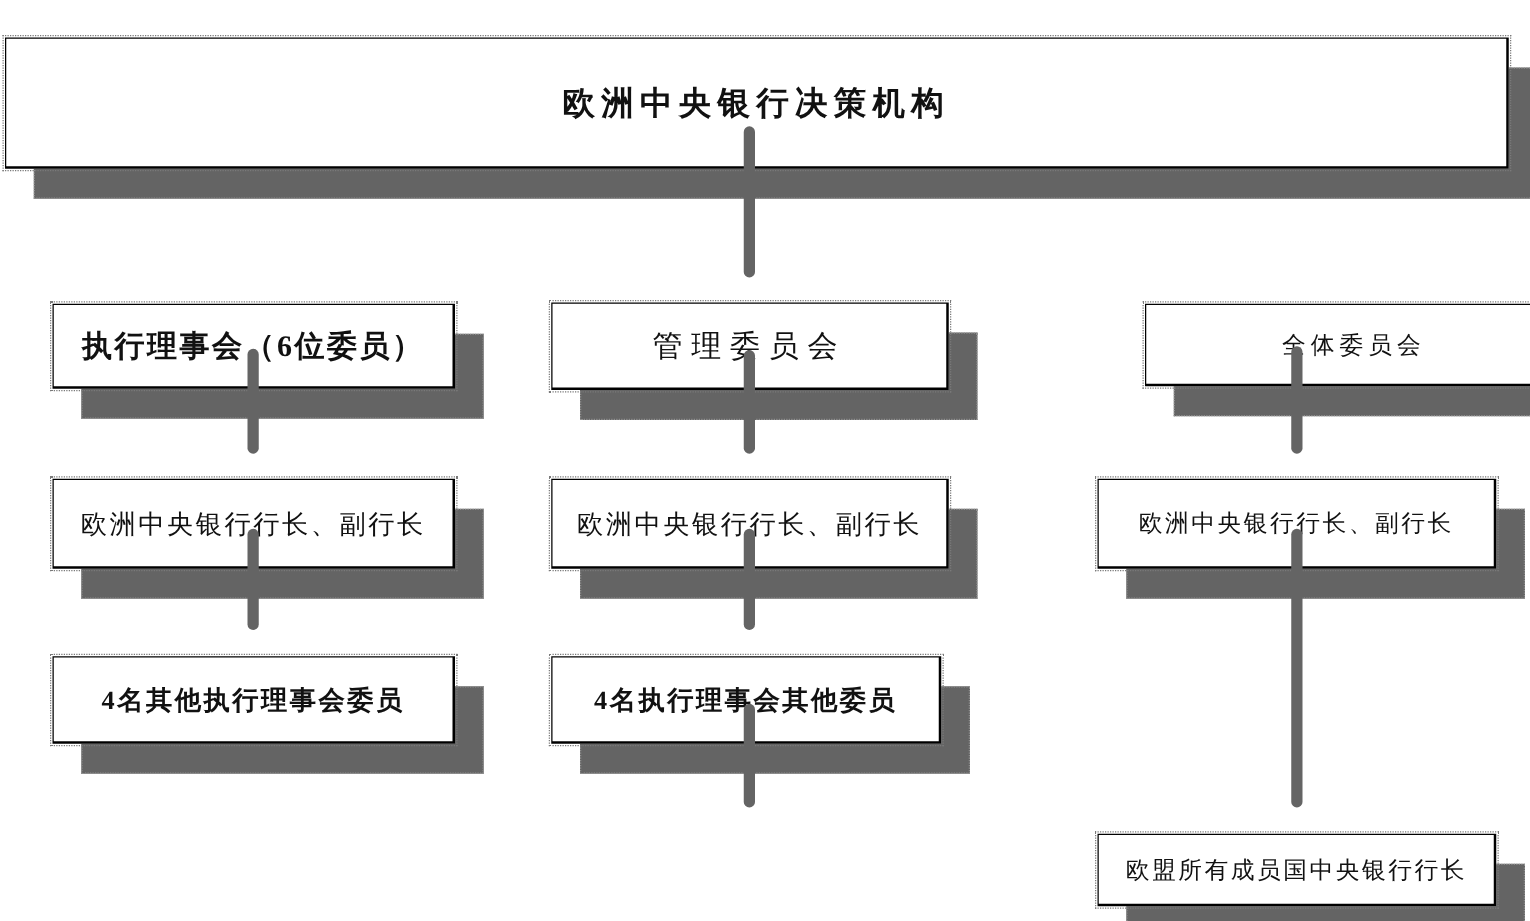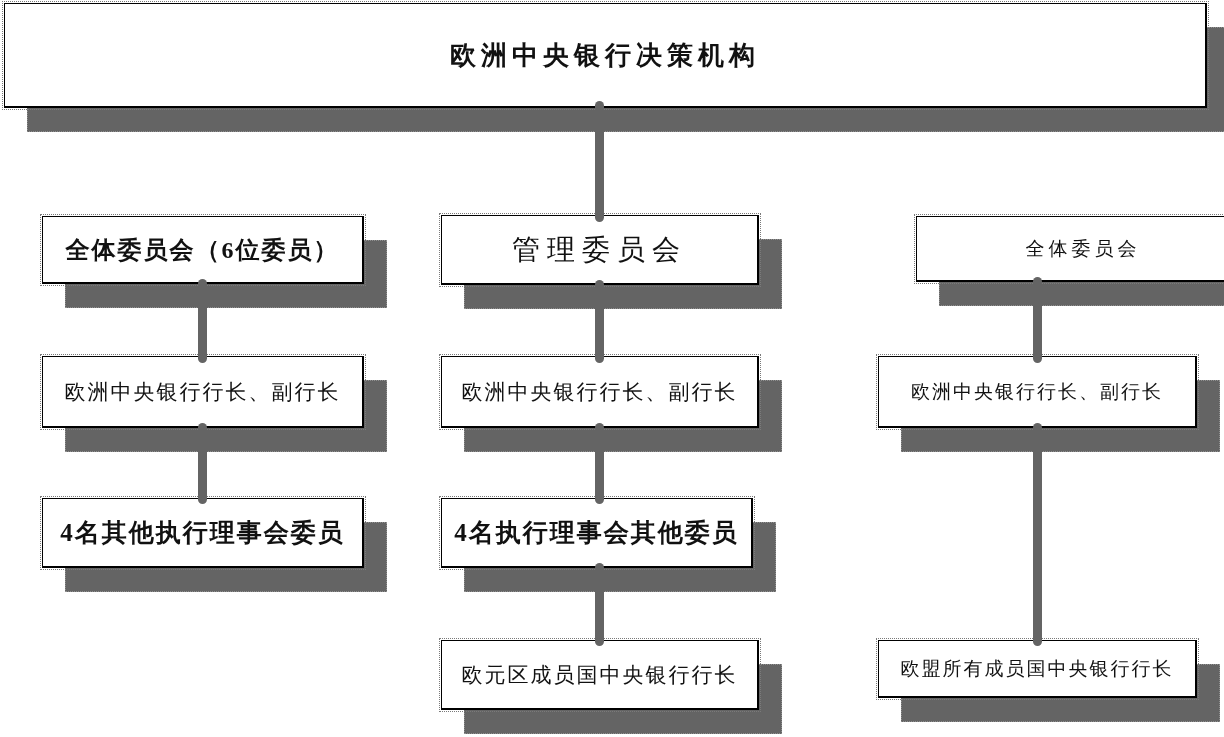--- a/index.html
+++ b/index.html
@@ -5,21 +5,21 @@
   html, body { margin: 0; padding: 0; background: #ffffff; }
   .canvas {
     position: relative;
     width: 1224px;
     height: 737px;
     background: #ffffff;
     overflow: hidden;
     font-family: "Liberation Serif", "DejaVu Serif", serif;
     color: #111111;
   }
-  .node { position: absolute; }
+  .node { position: absolute; margin-top: 27px; }
   .node .shadow {
     position: absolute;
     left: 23px; top: 24px;
     width: 100%; height: 100%;
     background: #646464;
     border: 1px dotted #8f8f8f;
     box-sizing: border-box;
     z-index: 1;
   }
   .node .face {
@@ -41,24 +41,24 @@
   .conn {
     position: absolute;
     width: 9px;
     background: #646464;
     border-radius: 5px;
     z-index: 3;
   }
   
   .t-title   { font-size: 26px; font-weight: bold; letter-spacing: 5px; }
   .t-h-bold  { font-size: 24px; font-weight: bold; letter-spacing: 2px; }
-  .t-h-big   { font-size: 28px; font-weight: normal; letter-spacing: 7px; }
+  .t-h-big   { font-size: 24px; font-weight: normal; letter-spacing: 7px; }
   .t-h-sm    { font-size: 19px; font-weight: normal; letter-spacing: 4px; }
   .t-body    { font-size: 21px; font-weight: normal; letter-spacing: 2px; }
-  .t-body-b  { font-size: 25px; font-weight: bold; letter-spacing: 2px; }
+  .t-body-b  { font-size: 21px; font-weight: bold; letter-spacing: 2px; }
   .t-body-sm { font-size: 19px; font-weight: normal; letter-spacing: 2px; }
 </style>
 </head>
 <body>
 
 <div class="canvas">
 
   <div class="node" style="left:4px; top:3px; width:1203px; height:105px;">
     <div class="shadow"></div>
     <div class="face">
@@ -71,21 +71,21 @@
   <div class="conn" style="left:198px; top:423px; height:81px;"></div>
   <div class="conn" style="left:595px; top:280px; height:83px;"></div>
   <div class="conn" style="left:595px; top:423px; height:81px;"></div>
   <div class="conn" style="left:595px; top:563px; height:83px;"></div>
   <div class="conn" style="left:1033px; top:277px; height:86px;"></div>
   <div class="conn" style="left:1033px; top:423px; height:223px;"></div>
 
   <div class="node" style="left:42px; top:216px; width:322px; height:68px;">
     <div class="shadow"></div>
     <div class="face">
-      <span class="t-h-bold">全体委员会（6位委员）</span>
+      <span class="t-h-bold">执行理事会（6位委员）</span>
     </div>
   </div>
 
   <div class="node" style="left:42px; top:356px; width:322px; height:72px;">
     <div class="shadow"></div>
     <div class="face">
       <span class="t-body">欧洲中央银行行长、副行长</span>
     </div>
   </div>
 
@@ -110,26 +110,20 @@
     </div>
   </div>
 
   <div class="node" style="left:441px; top:498px; width:312px; height:70px;">
     <div class="shadow"></div>
     <div class="face">
       <span class="t-body-b">4名执行理事会其他委员</span>
     </div>
   </div>
 
-  <div class="node" style="left:441px; top:640px; width:318px; height:70px;">
-    <div class="shadow"></div>
-    <div class="face">
-      <span class="t-body">欧元区成员国中央银行行长</span>
-    </div>
-  </div>
 
   <div class="node" style="left:916px; top:216px; width:319px; height:66px;padding-left:16px;">
     <div class="shadow"></div>
     <div class="face">
       <span class="t-h-sm">全体委员会</span>
     </div>
   </div>
 
   <div class="node" style="left:878px; top:356px; width:319px; height:72px;">
     <div class="shadow"></div>

